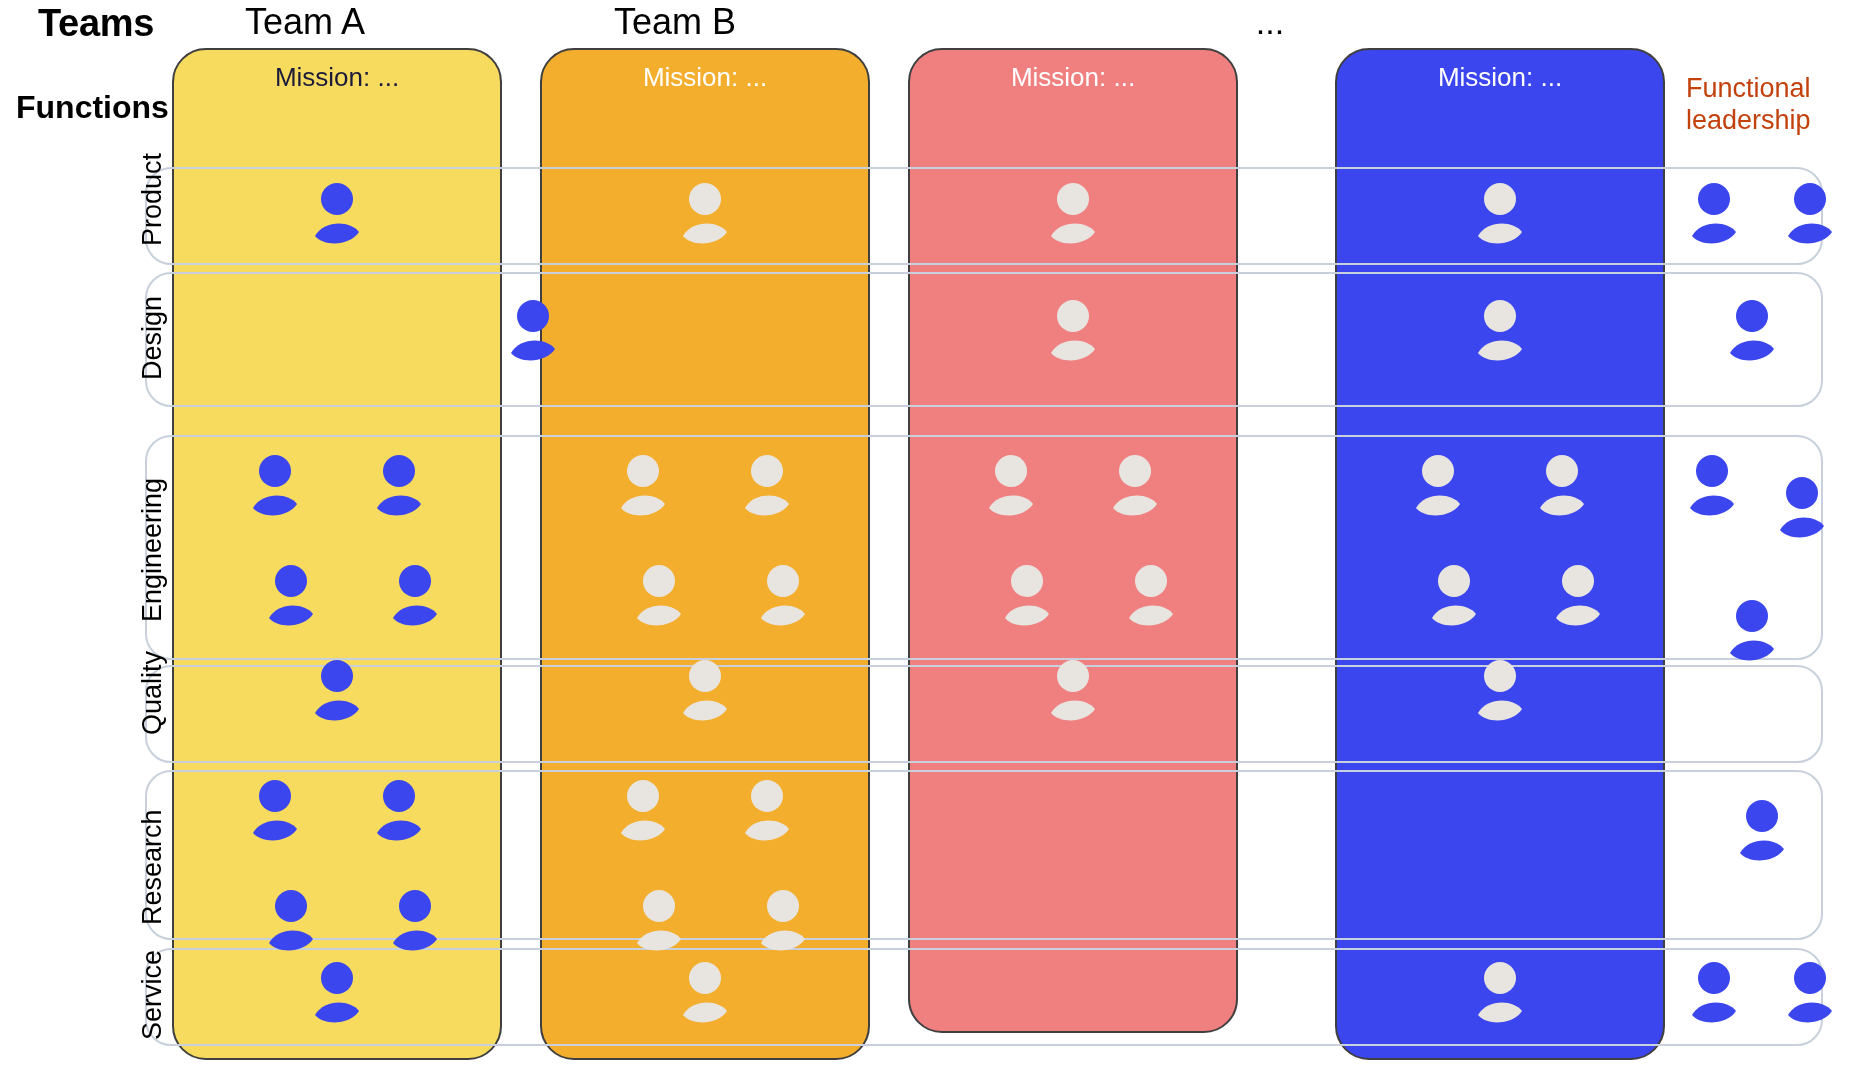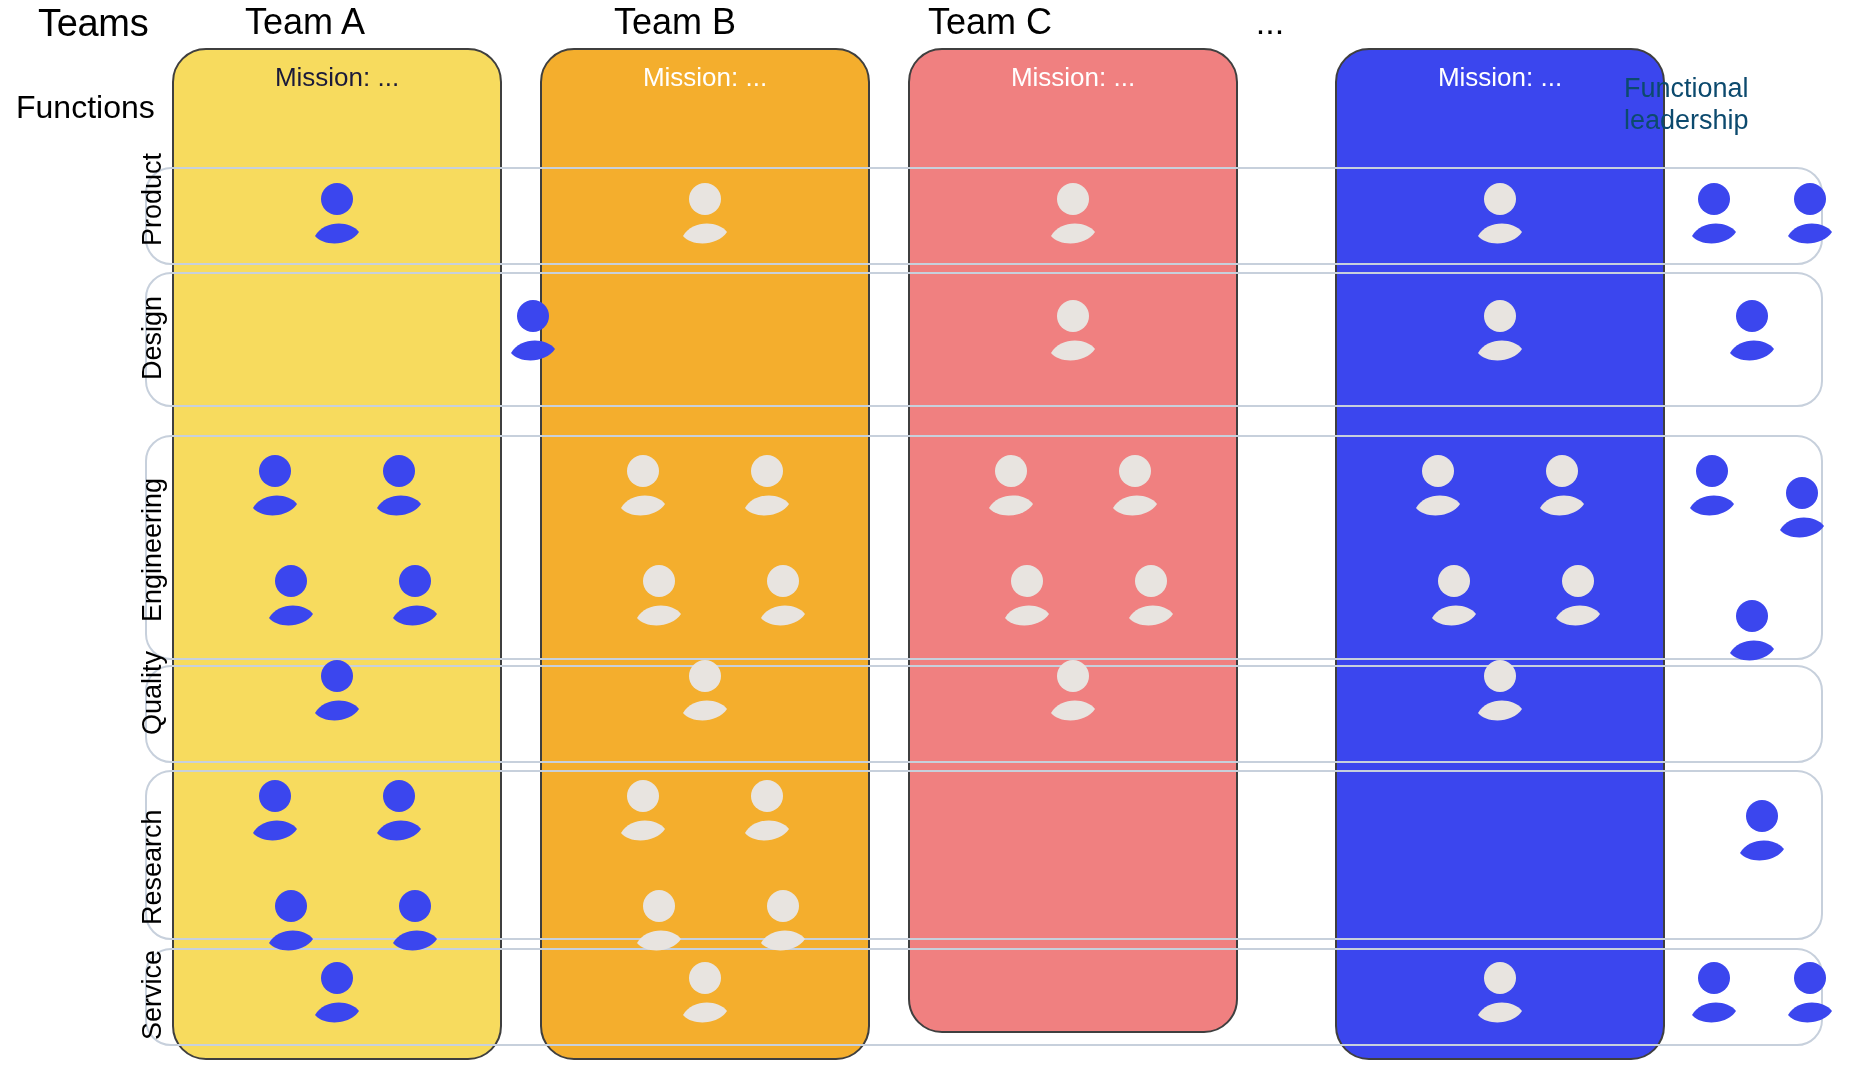--- a/index.html
+++ b/index.html
@@ -14,21 +14,21 @@
     position: relative;
     width: 1852px;
     height: 1075px;
     background: #ffffff;
     overflow: hidden;
   }
 
   
   .corner-label {
     position: absolute;
-    font-weight: normal;
+    font-weight: bold;
     color: #000000;
     white-space: nowrap;
   }
   #teams-label  { left: 38px;  top: 2px;  font-size: 38px; letter-spacing: -0.3px; }
   #functions-label { left: 16px; top: 89px; font-size: 32px; }
 
   
   .team-header {
     position: absolute;
     top: 0px;
@@ -83,26 +83,26 @@
     font-size: 27px;
     color: #000000;
     white-space: nowrap;
     transform-origin: 0 0;
     transform: rotate(-90deg);
   }
 
   
   #fl-header {
     position: absolute;
-    left: 1624px;
+    left: 1686px;
     top: 72px;
     width: 140px;
     font-size: 27px;
     line-height: 32px;
-    color: #0c4a6e;
+    color: #c2410c;
   }
 
   
   .person {
     position: absolute;
     width: 46px;
     height: 62px;
     pointer-events: none;
   }
   .person .head {
@@ -125,21 +125,20 @@
 </head>
 <body>
 
 <div id="stage">
 
   <div class="corner-label" id="teams-label">Teams</div>
   <div class="corner-label" id="functions-label">Functions</div>
 
   <div class="team-header" style="left:540px;width:270px;">Team B</div>
   <div class="team-header" style="left:170px;width:270px;">Team A</div>
-  <div class="team-header" style="left:855px;width:270px;">Team C</div>
   <div class="ellipsis-header" style="left:1240px;width:60px;">...</div>
 
   <div class="team-column" id="col-a" style="left:172px;width:330px;height:1012px;background:#F7DB5E;">
     <div class="team-mission" style="color:#1a1a3a;">Mission: ...</div>
   </div>
   <div class="team-column" id="col-b" style="left:540px;width:330px;height:1012px;background:#F4AE2D;">
     <div class="team-mission" style="color:#ffffff;">Mission: ...</div>
   </div>
   <div class="team-column" id="col-c" style="left:908px;width:330px;height:985px;background:#F08080;">
     <div class="team-mission" style="color:#ffffff;">Mission: ...</div>

